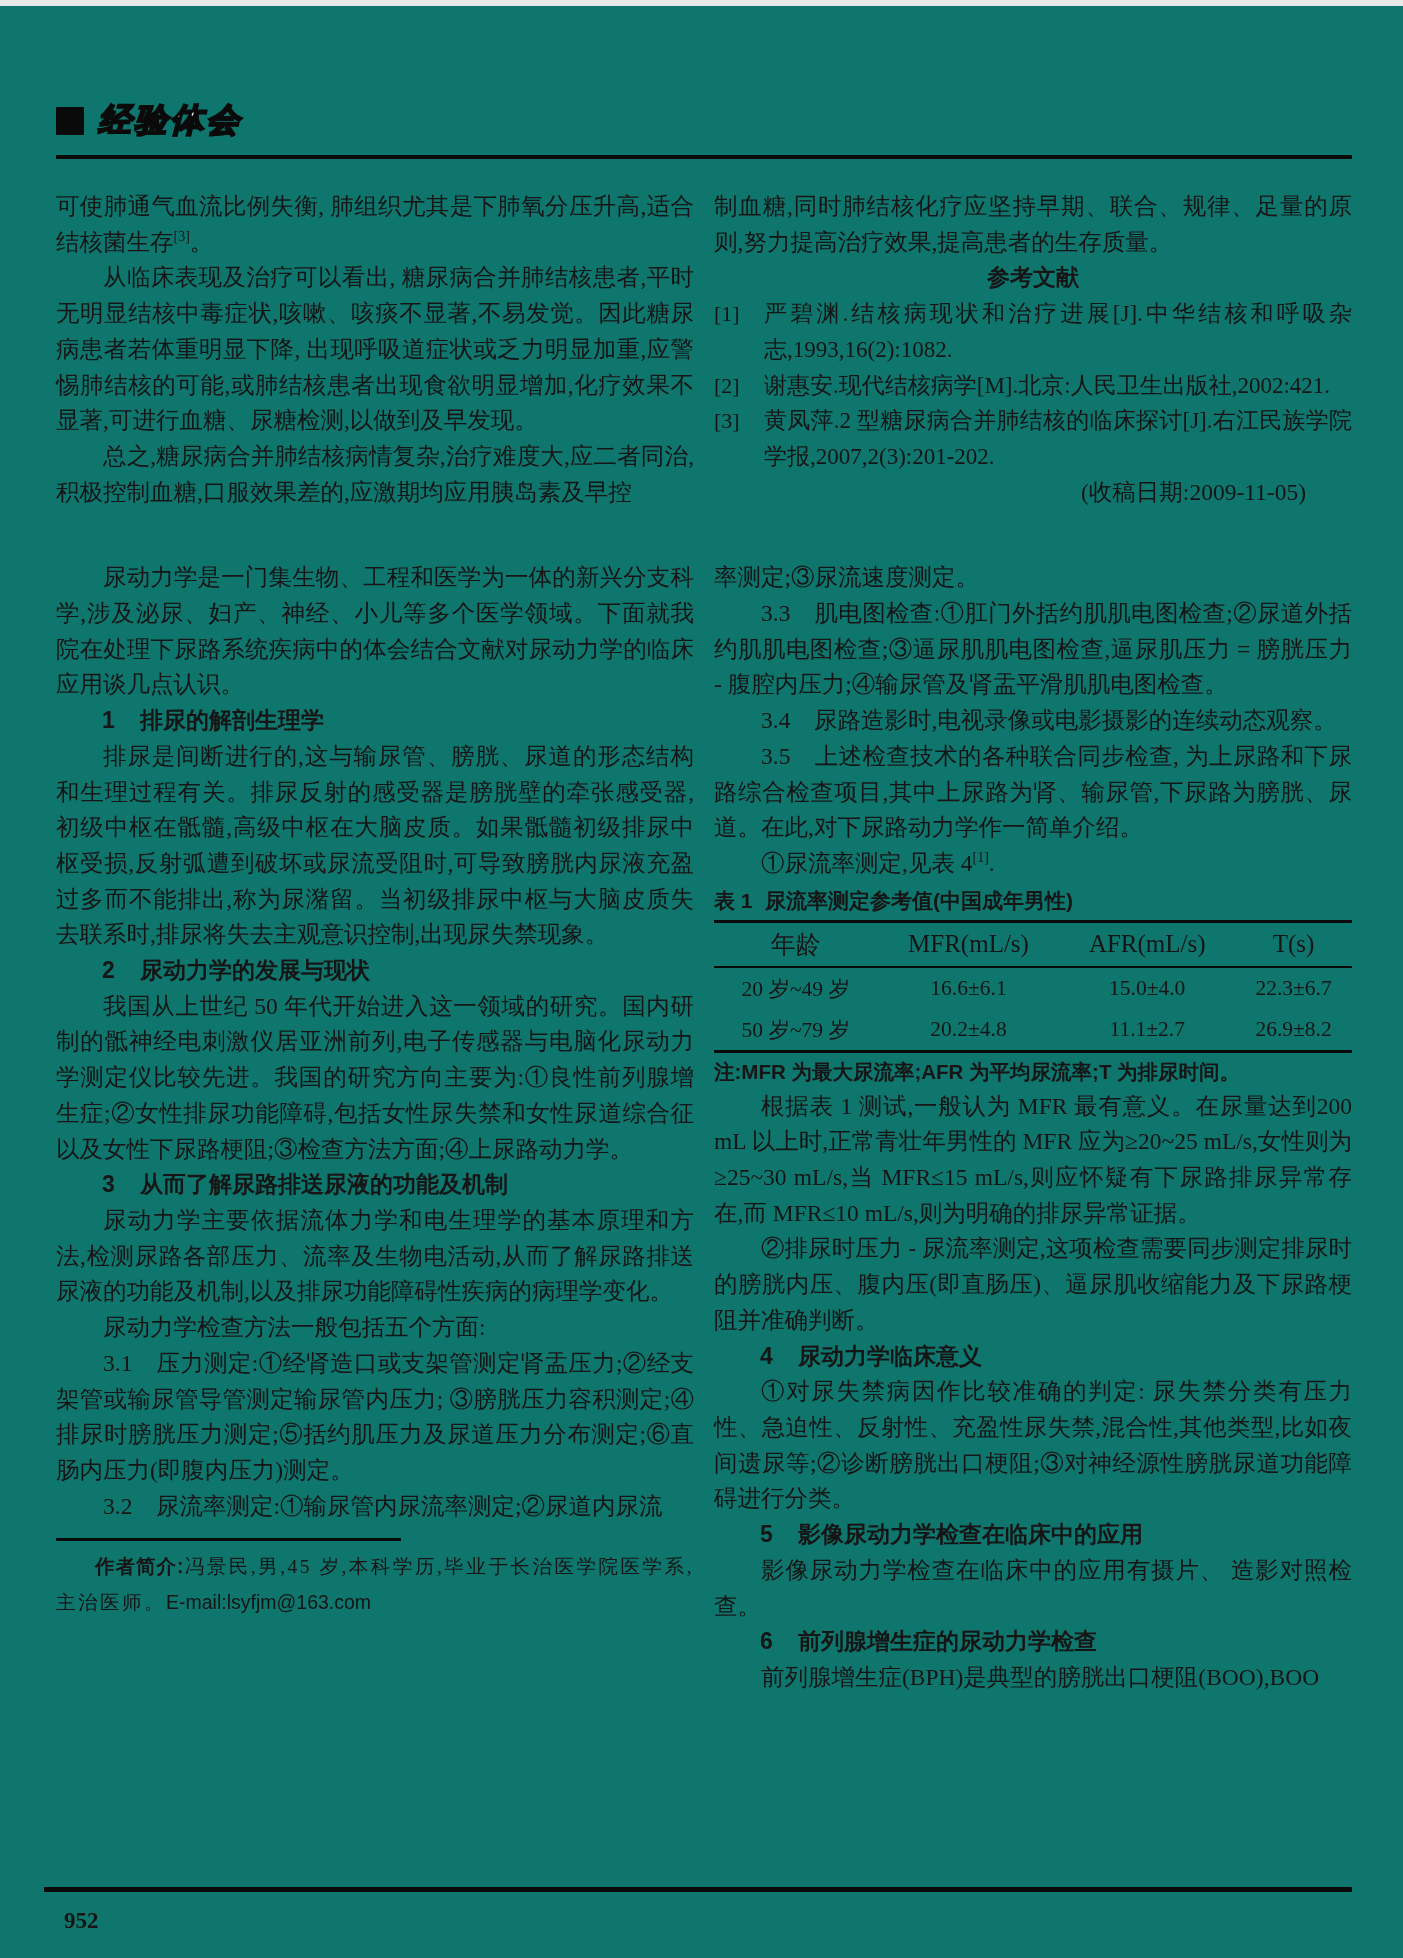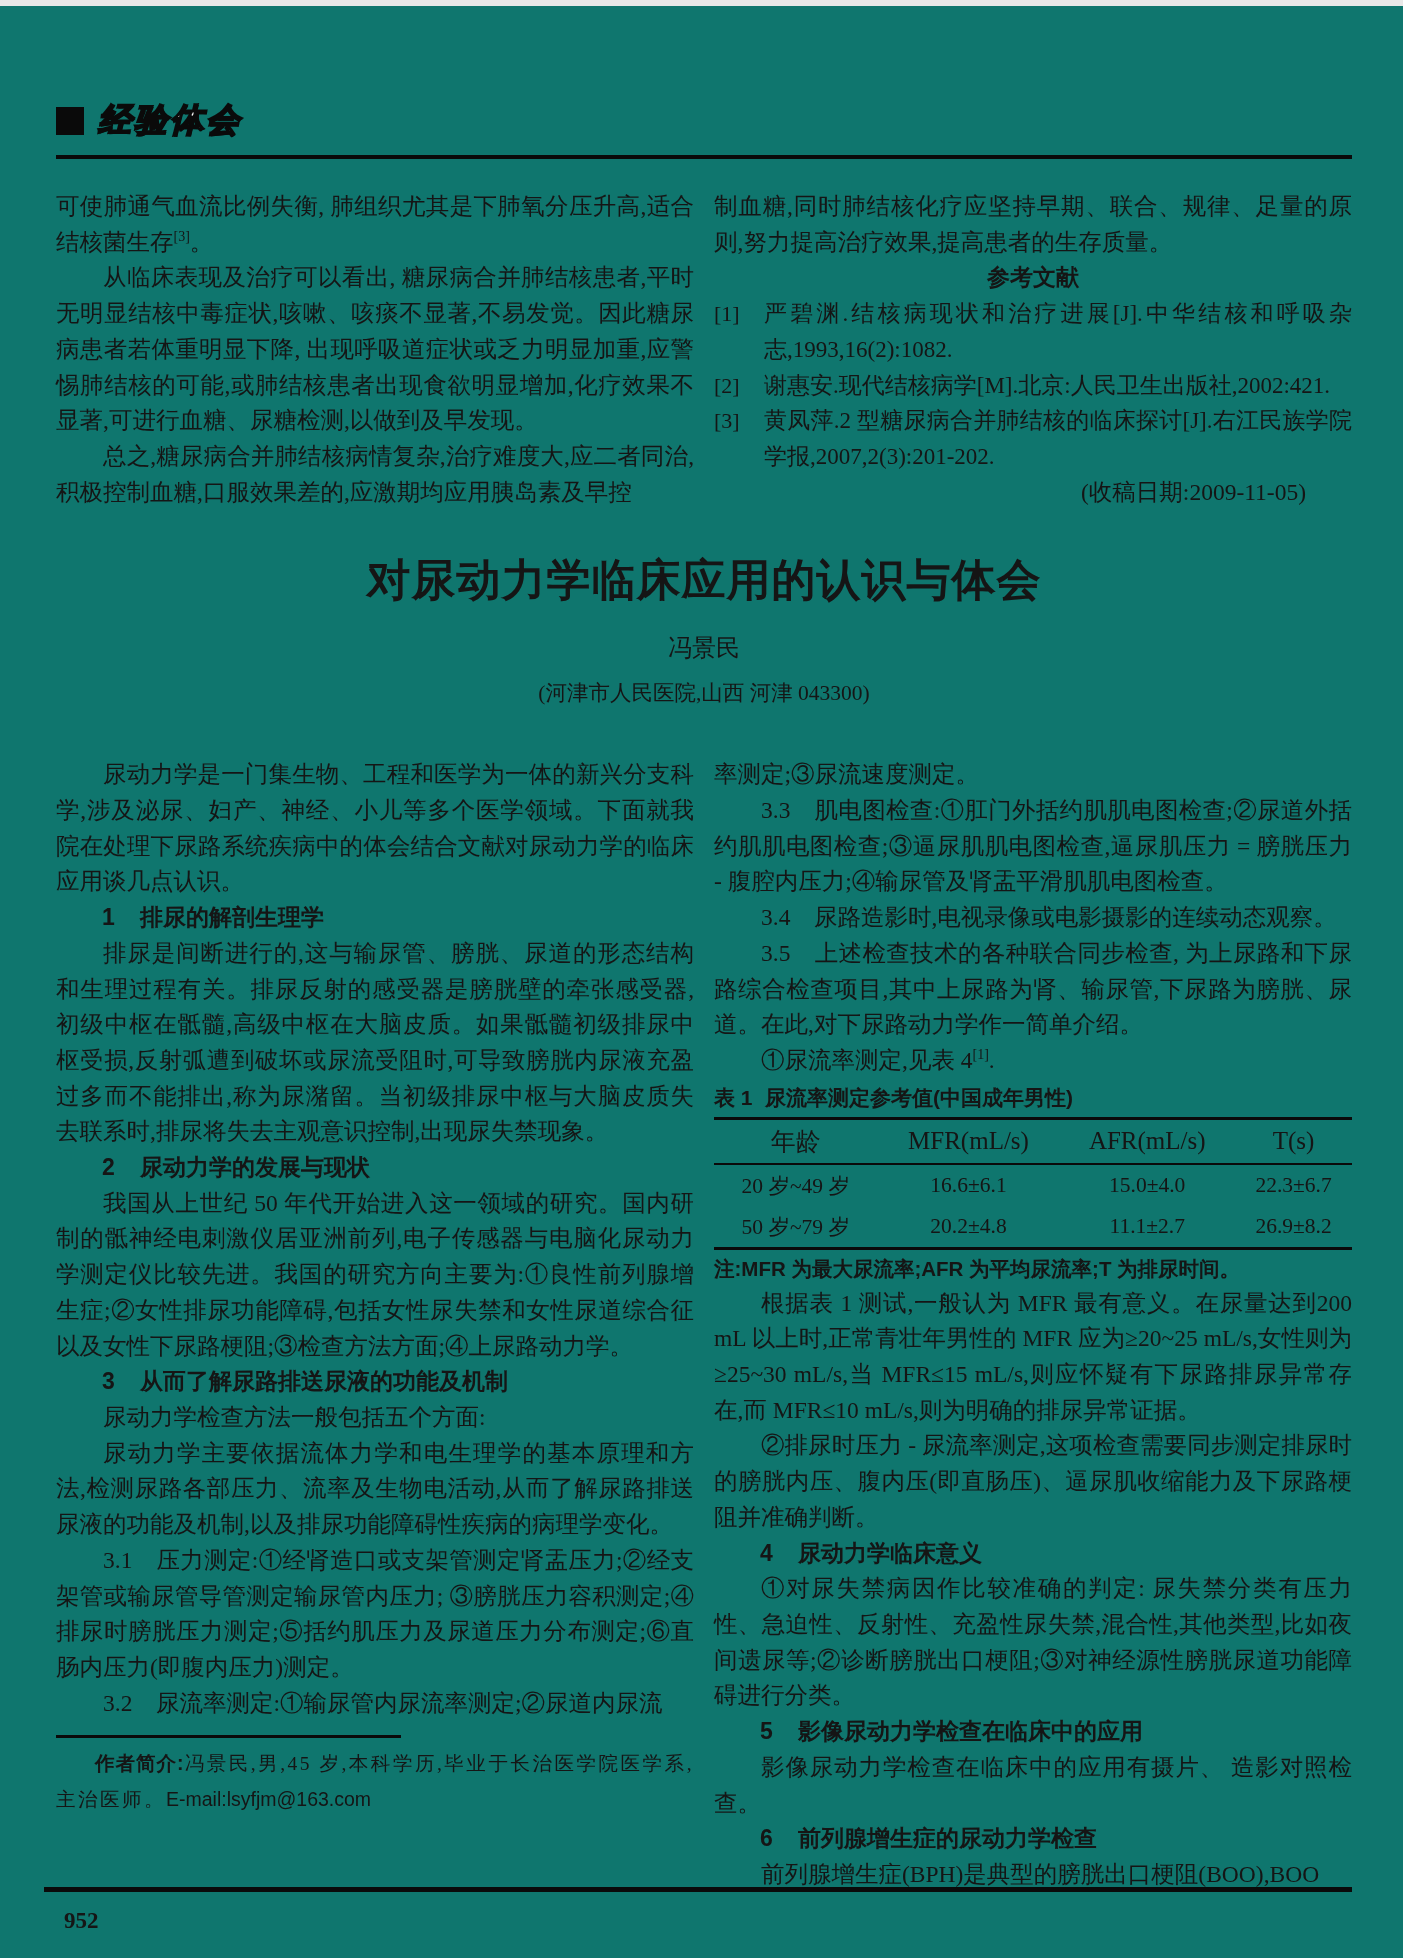--- a/index.html
+++ b/index.html
@@ -113,37 +113,32 @@
           <span class="ref-text">谢惠安.现代结核病学[M].北京:人民卫生出版社,2002:421.</span>
         </div>
         <div class="ref">
           <span class="ref-num">[3]</span>
           <span class="ref-text">黄凤萍.2 型糖尿病合并肺结核的临床探讨[J].右江民族学院学报,2007,2(3):201-202.</span>
         </div>
         <p class="received">(收稿日期:2009-11-05)</p>
       </div>
     </div>
 
-    <div class="title-block">
-      <h1 class="article-title">对尿动力学临床应用的认识与体会</h1>
-      <div class="article-author">冯景民</div>
-      <div class="article-affil">(河津市人民医院,山西 河津 043300)</div>
-    </div>
 
     <div class="two-col body-section">
 
       <div class="col">
         <p class="indent">尿动力学是一门集生物、工程和医学为一体的新兴分支科学,涉及泌尿、妇产、神经、小儿等多个医学领域。下面就我院在处理下尿路系统疾病中的体会结合文献对尿动力学的临床应用谈几点认识。</p>
         <p class="sec-h"><span class="sec-num">1</span><span>排尿的解剖生理学</span></p>
         <p class="indent">排尿是间断进行的,这与输尿管、膀胱、尿道的形态结构和生理过程有关。排尿反射的感受器是膀胱壁的牵张感受器,初级中枢在骶髓,高级中枢在大脑皮质。如果骶髓初级排尿中枢受损,反射弧遭到破坏或尿流受阻时,可导致膀胱内尿液充盈过多而不能排出,称为尿潴留。当初级排尿中枢与大脑皮质失去联系时,排尿将失去主观意识控制,出现尿失禁现象。</p>
         <p class="sec-h"><span class="sec-num">2</span><span>尿动力学的发展与现状</span></p>
         <p class="indent">我国从上世纪 50 年代开始进入这一领域的研究。国内研制的骶神经电刺激仪居亚洲前列,电子传感器与电脑化尿动力学测定仪比较先进。我国的研究方向主要为:①良性前列腺增生症;②女性排尿功能障碍,包括女性尿失禁和女性尿道综合征以及女性下尿路梗阻;③检查方法方面;④上尿路动力学。</p>
         <p class="sec-h"><span class="sec-num">3</span><span>从而了解尿路排送尿液的功能及机制</span></p>
+        <p class="indent">尿动力学主要依据流体力学和电生理学的基本原理和方法,检测尿路各部压力、流率及生物电活动,从而了解尿路排送尿液的功能及机制,以及排尿功能障碍性疾病的病理学变化。</p>
         <p class="indent">尿动力学检查方法一般包括五个方面:</p>
-        <p class="indent">尿动力学主要依据流体力学和电生理学的基本原理和方法,检测尿路各部压力、流率及生物电活动,从而了解尿路排送尿液的功能及机制,以及排尿功能障碍性疾病的病理学变化。</p>
         <p class="indent">3.1　压力测定:①经肾造口或支架管测定肾盂压力;②经支架管或输尿管导管测定输尿管内压力; ③膀胱压力容积测定;④排尿时膀胱压力测定;⑤括约肌压力及尿道压力分布测定;⑥直肠内压力(即腹内压力)测定。</p>
         <p class="indent">3.2　尿流率测定:①输尿管内尿流率测定;②尿道内尿流</p>
 
         <div class="fn-rule"></div>
         <p class="fn-line"><span class="fn-label">作者简介:</span><span>冯景民,男,45 岁,本科学历,毕业于长治医学院医学系,主治医师。</span><span class="fn-email">E-mail:lsyfjm@163.com</span></p>
       </div>
 
       <div class="col">
         <p>率测定;③尿流速度测定。</p>
         <p class="indent">3.3　肌电图检查:①肛门外括约肌肌电图检查;②尿道外括约肌肌电图检查;③逼尿肌肌电图检查,逼尿肌压力 = 膀胱压力 - 腹腔内压力;④输尿管及肾盂平滑肌肌电图检查。</p>

